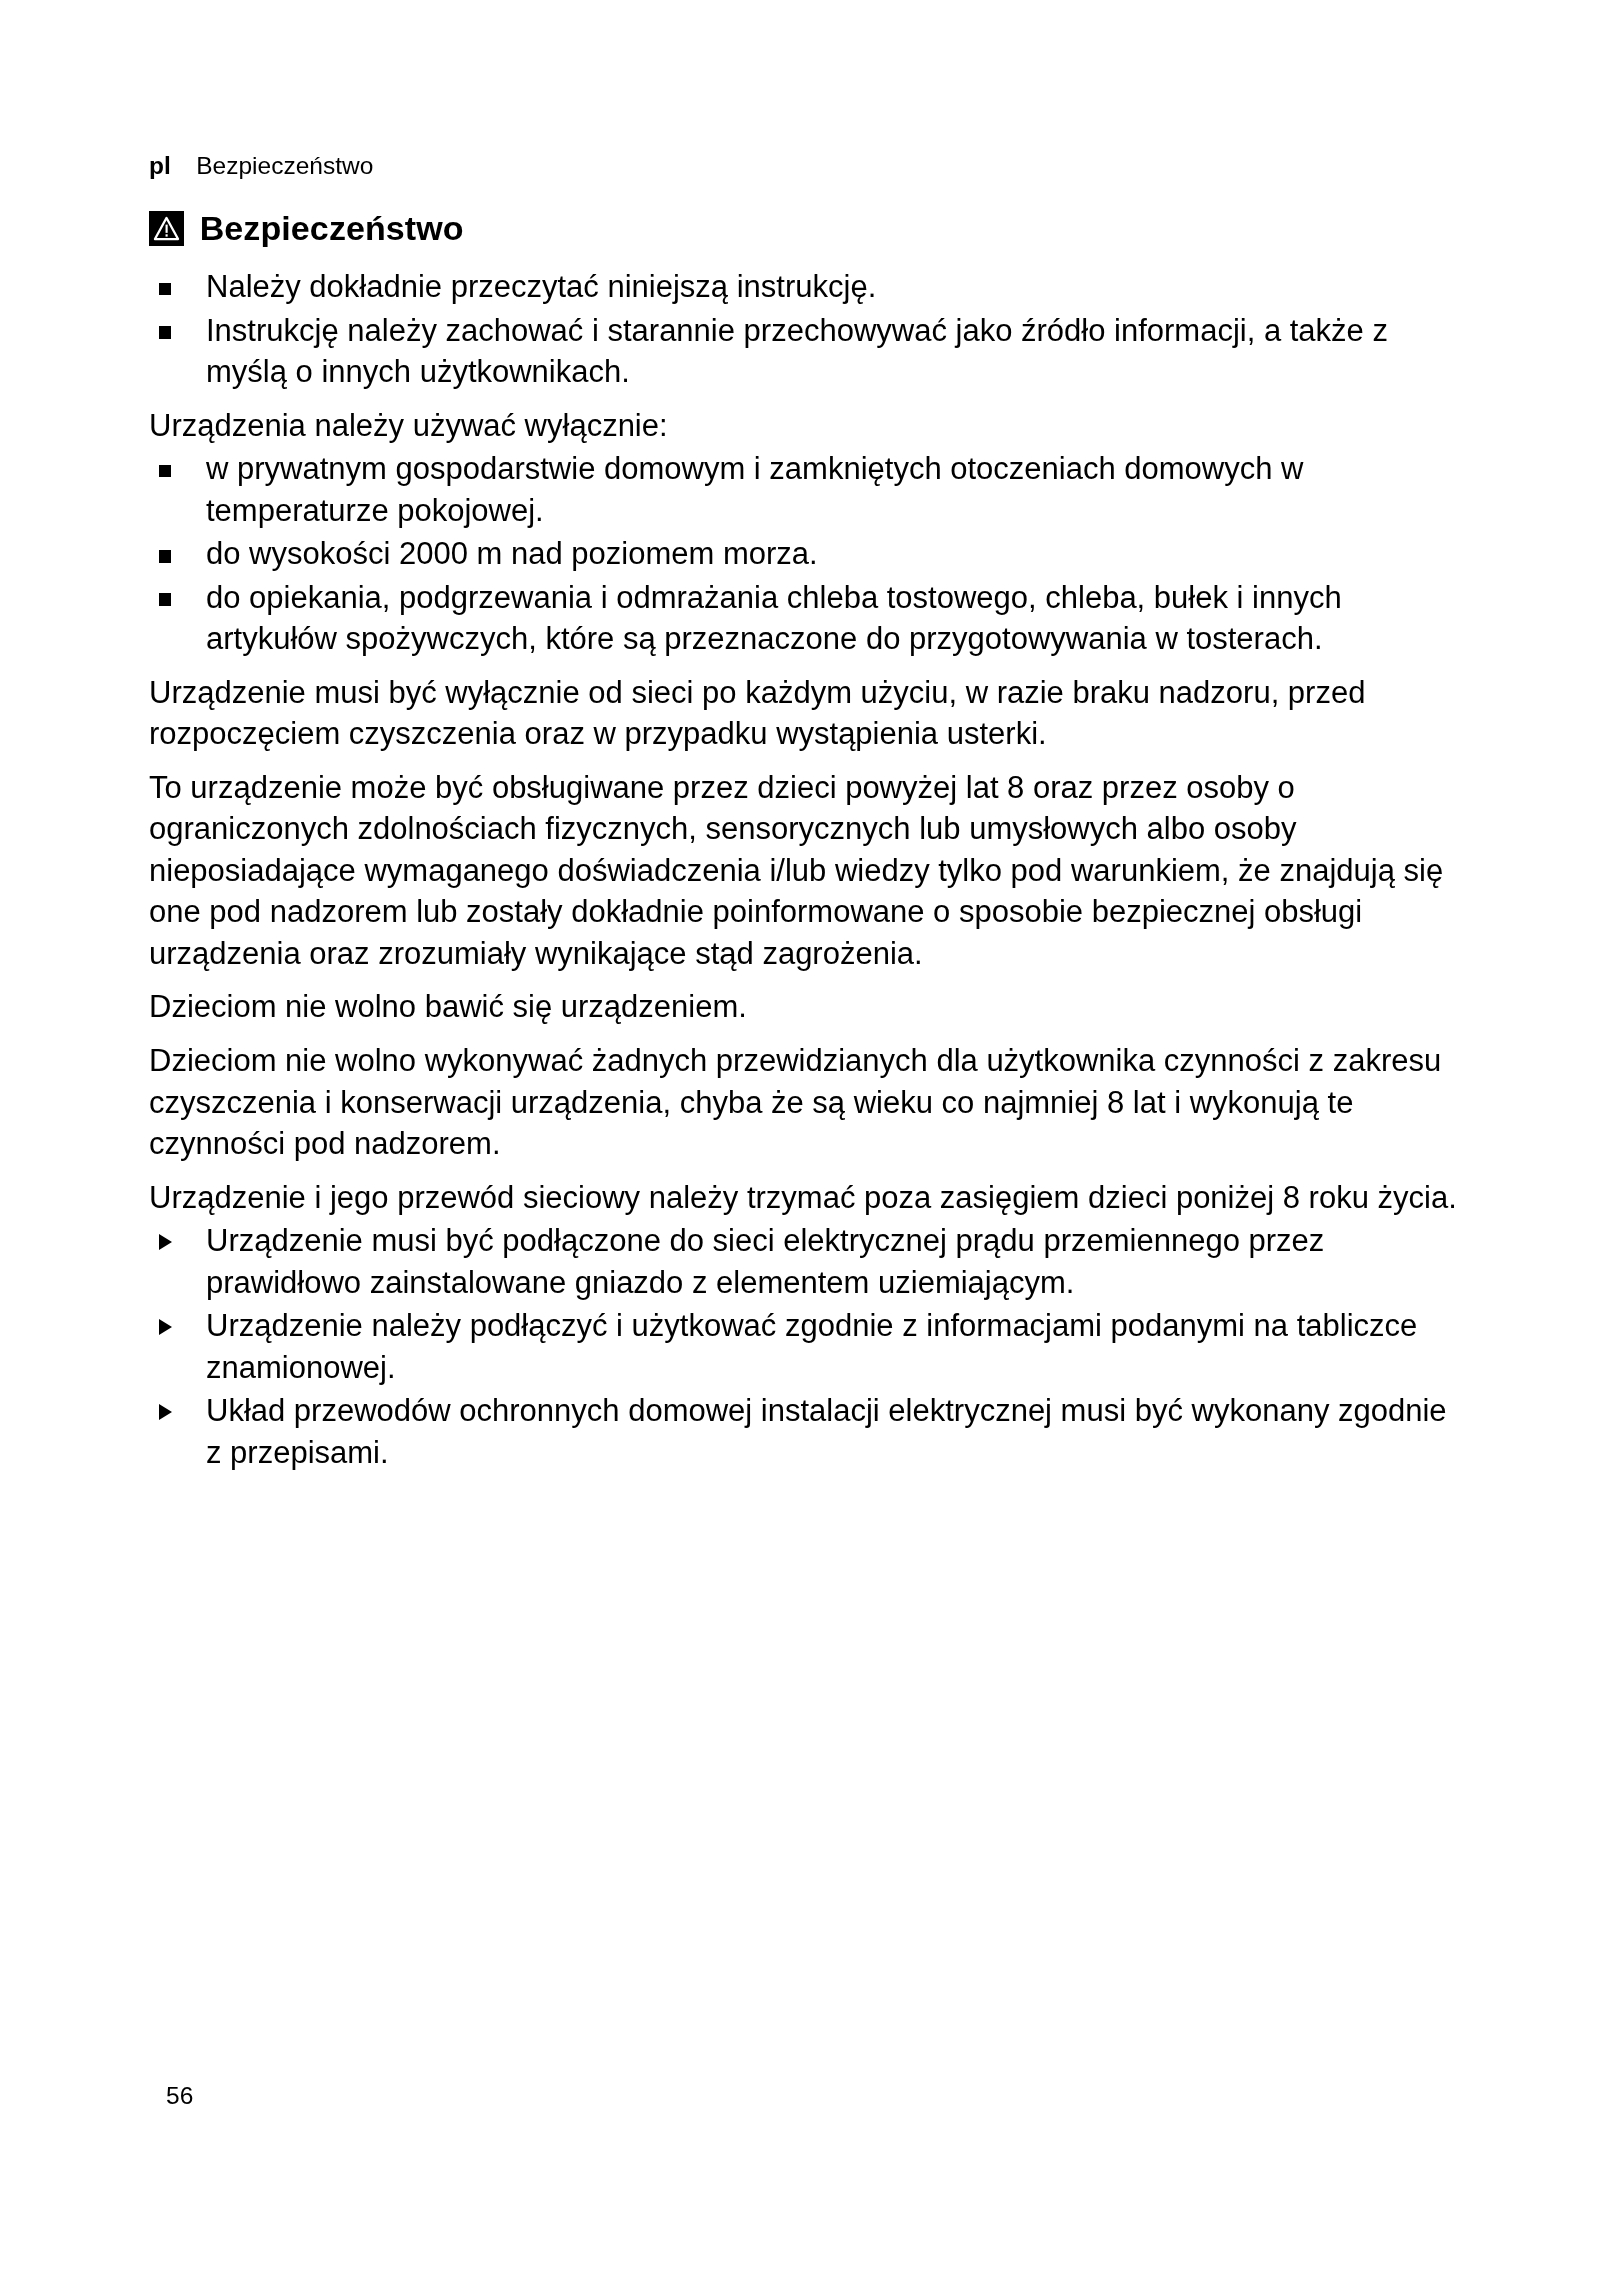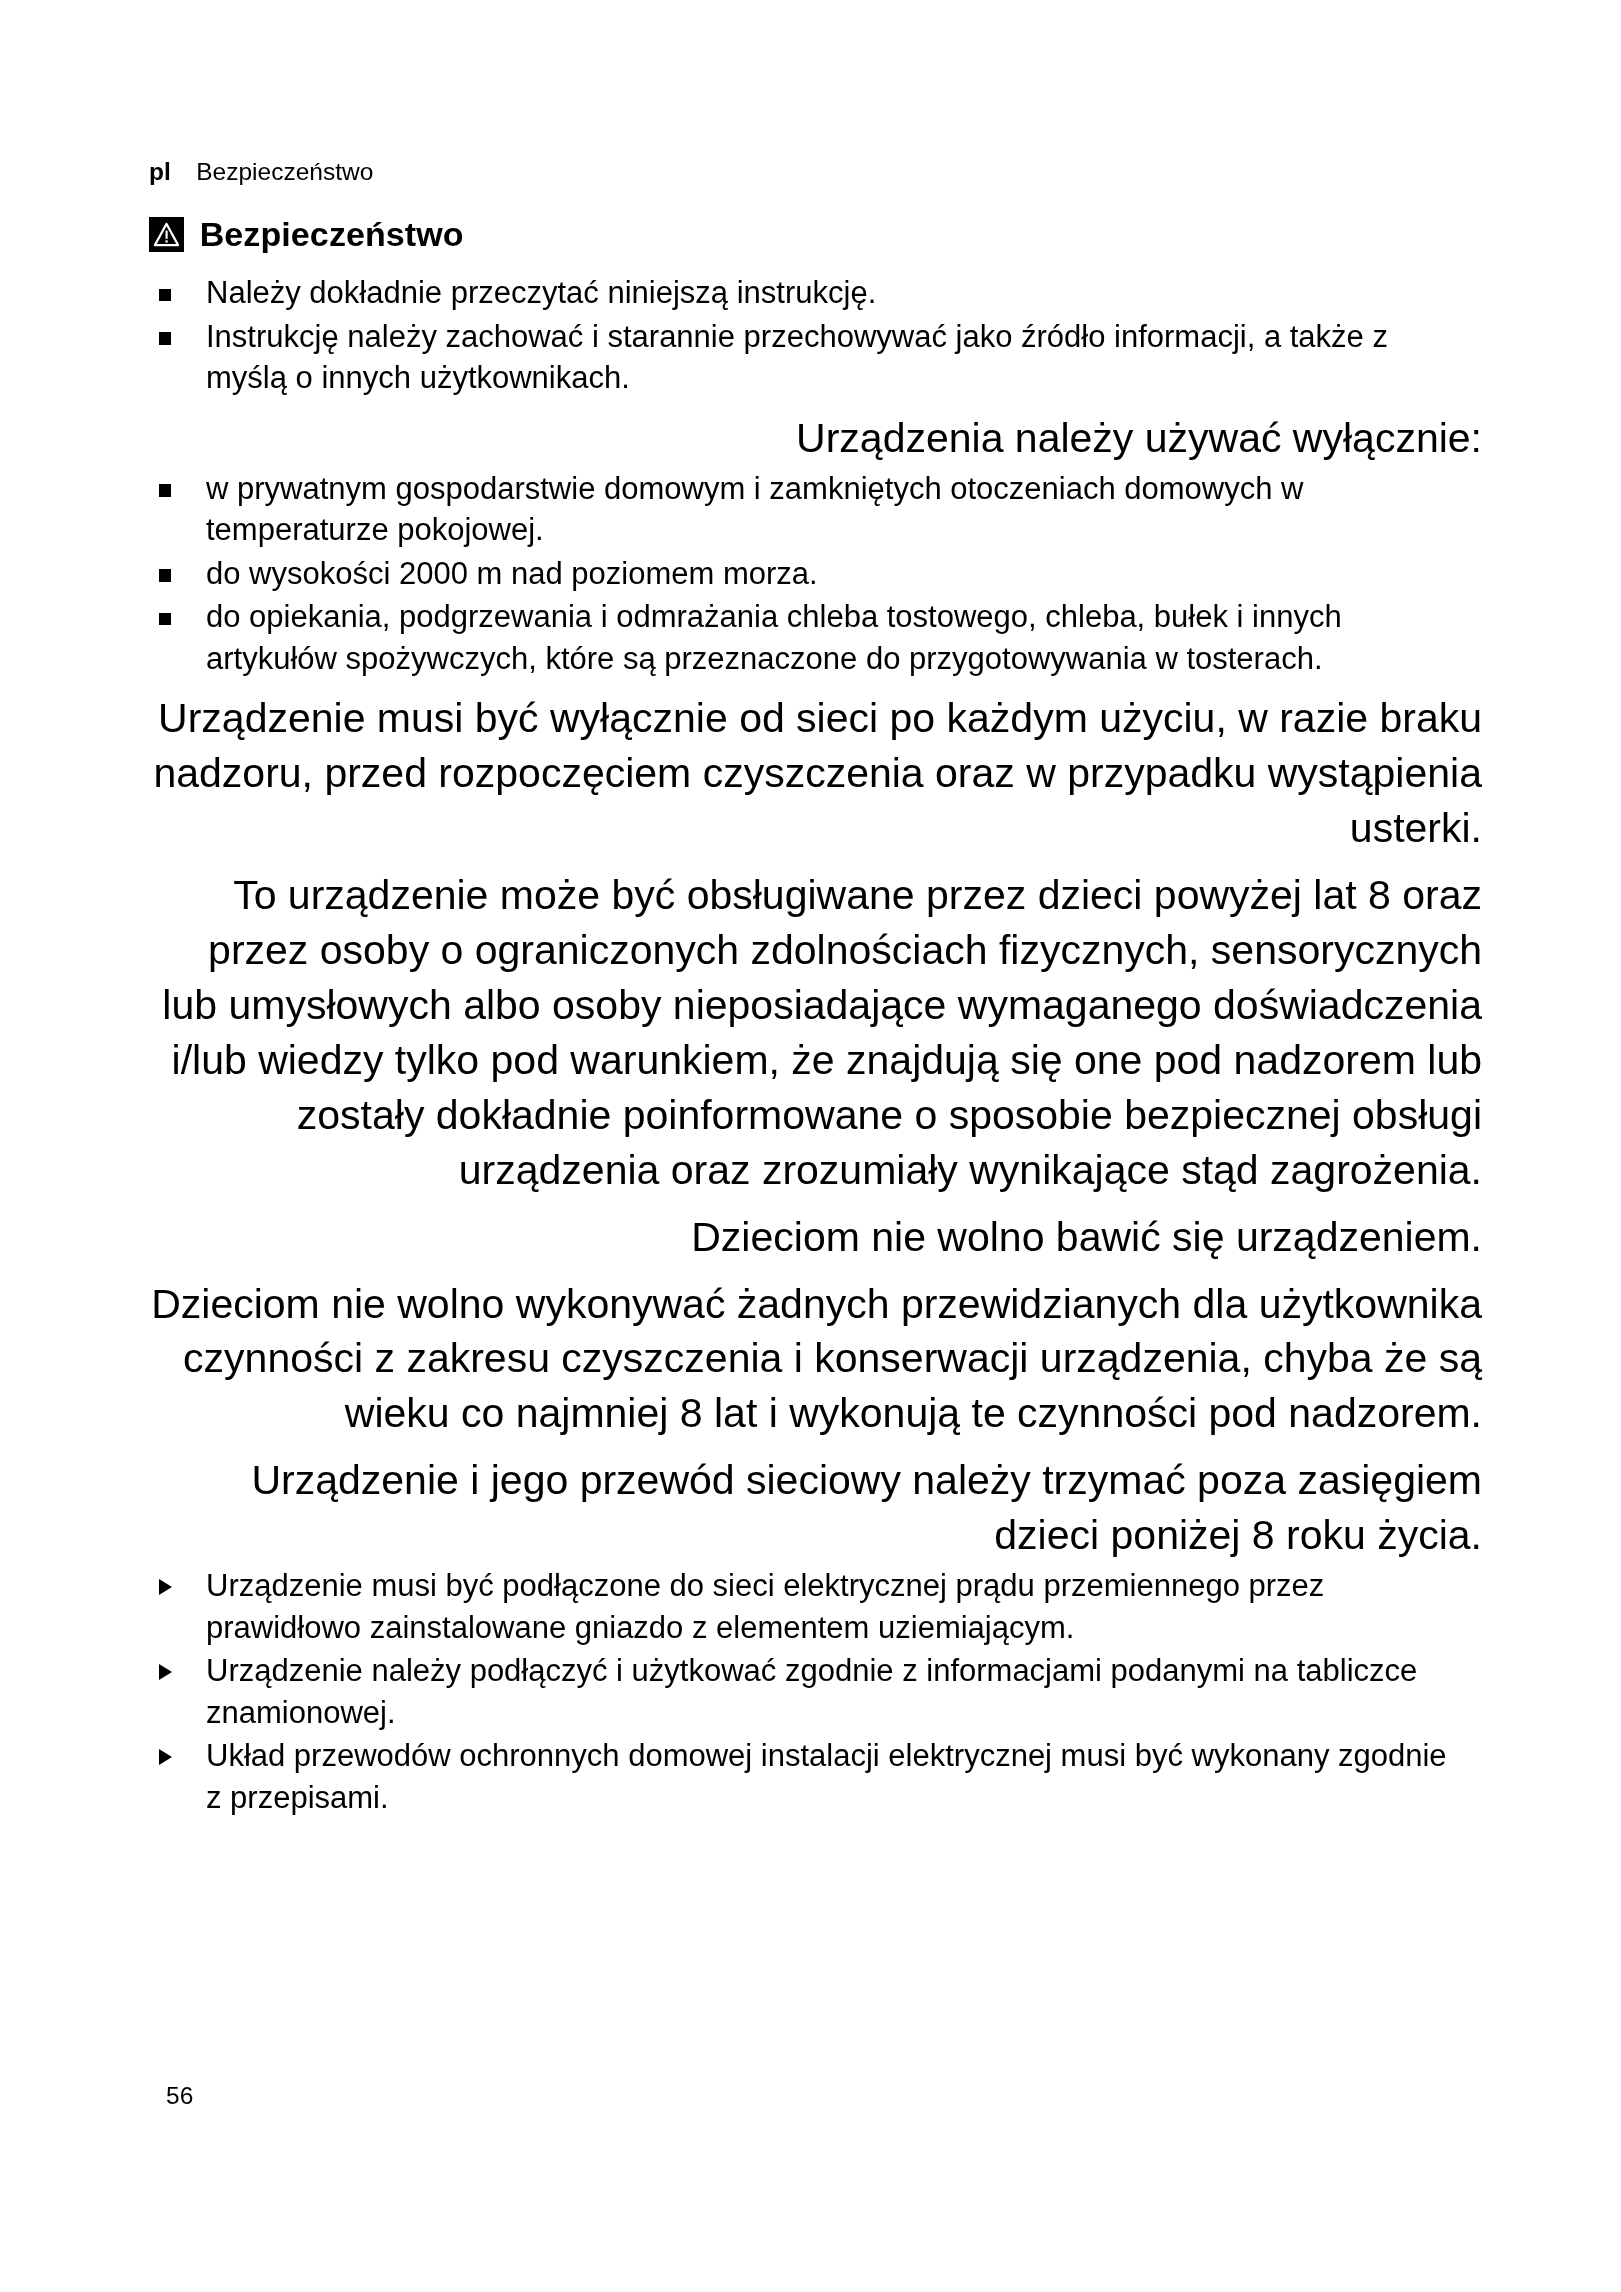--- a/index.html
+++ b/index.html
@@ -16,21 +16,21 @@
     width: 1621px;
     height: 2293px;
     background: #ffffff;
     box-sizing: border-box;
     padding: 0;
     overflow: hidden;
   }
   .content {
     position: absolute;
     left: 149px;
-    top: 157px;
+    top: 151px;
     width: 1333px;
   }
   .running-head {
     font-size: 24.5px;
     line-height: 1.2;
     margin-bottom: 29px;
     white-space: nowrap;
   }
   .running-head .lang {
     font-weight: bold;
@@ -56,24 +56,24 @@
   }
   .warn-icon svg {
     display: block;
   }
   .heading-text {
     font-size: 34px;
     font-weight: bold;
     letter-spacing: 0.1px;
   }
   p.para {
-    font-size: 41px;
+    font-size: 31px;
     line-height: 1.34;
     margin: 12px 0 2px 0;
-    text-align: right;
+    text-align: left;
   }
   ul.bullets {
     list-style: none;
     margin: 0;
     padding: 0;
   }
   ul.bullets li {
     position: relative;
     font-size: 31px;
     line-height: 1.34;

